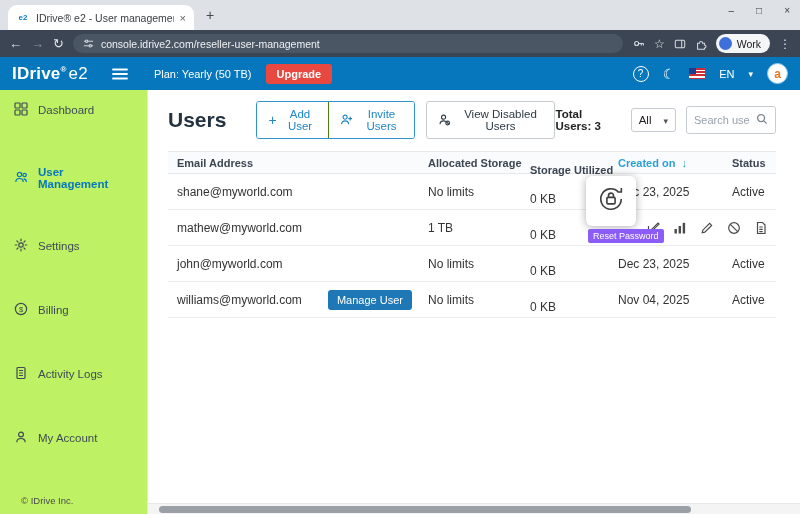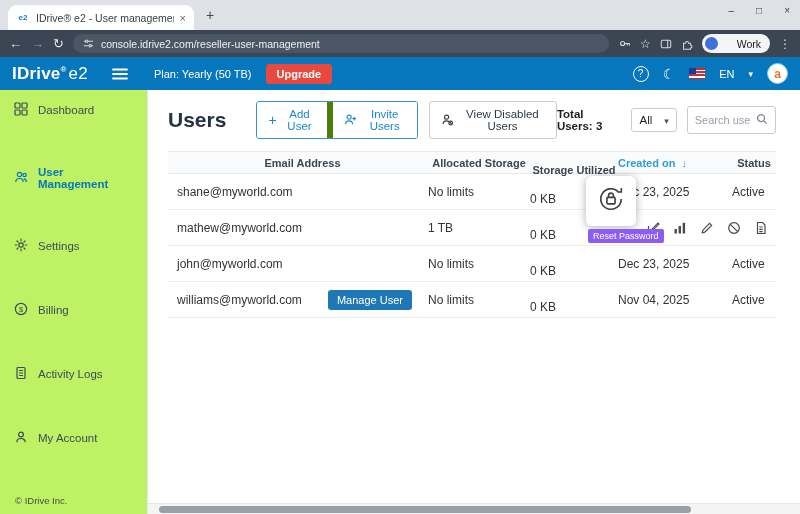--- a/index.html
+++ b/index.html
@@ -21,21 +21,21 @@
   .winctl { position:absolute; right:10px; top:5px; display:flex; gap:22px; color:#3c4043; font-size:10px; }
   .toolbar { position:absolute; top:30px; left:0; right:0; height:27px; background:#3b4554;
              display:flex; align-items:center; padding:0 9px; gap:9px; color:#dfe3e8; }
   .nav-ic { font-size:13px; line-height:13px; }
   .nav-fwd { color:#8d96a3; }
   .urlbar { flex:1; height:19px; background:#4b5665; border-radius:10px; display:flex;
             align-items:center; gap:7px; padding:0 10px; font-size:10.5px; color:#eef1f4; }
   .tb-ic { display:flex; align-items:center; }
   .star { font-size:12px; }
   .profile-pill { background:#f3f5f6; border-radius:10px; height:19px; display:flex; align-items:center;
-                  gap:19px; padding:0 9px 0 3px; color:#202124; font-size:10.5px; }
+                  gap:5px; padding:0 9px 0 3px; color:#202124; font-size:10.5px; }
   .profile-dot { width:13px; height:13px; border-radius:50%; background:#3f6fd8; }
   .kebab { font-size:12px; }
   
   .appheader { position:absolute; top:57px; left:0; right:0; height:33px; background:#0677bd;
                display:flex; align-items:center; padding:0 12px; color:#fff; }
   .logo { font-size:17px; font-weight:bold; letter-spacing:.2px; }
   .logo sup { font-size:8px; }
   .logo .e2 { font-weight:normal; margin-left:2px; }
   .burger { margin-left:24px; display:flex; }
   .plan { margin-left:26px; font-size:11px; }
@@ -51,44 +51,44 @@
   .lang { font-size:11px; }
   .hd-caret { font-size:9px; }
   .avatar { width:21px; height:21px; background:#fff; border:1.5px solid #8ecae6; border-radius:50%;
             color:#e87722; font-weight:bold; font-size:12px; display:flex; align-items:center; justify-content:center; }
   
   .sidebar { position:absolute; top:90px; left:0; width:148px; bottom:0; background:#bef264;
              border-right:1px solid #e2e6ea; display:flex; flex-direction:column; padding-top:3px;gap:30px; }
   .sitem { display:flex; align-items:center; gap:10px; padding:9px 14px; font-size:11.5px; color:#3f4a55; cursor:pointer; }
   .sitem.active { color:#0677bd; font-weight:bold; }
   .sitem svg { flex:0 0 auto; }
-  .copyright { margin-top:auto; padding:8px 15px; font-size:9.5px; color:#4a4a4a; }
+  .copyright { margin-top:auto; padding:8px 21px; font-size:9.5px; color:#4a4a4a; }
   
   .main { position:absolute; top:90px; left:148px; right:0; bottom:0; background:#fff; }
   .main-head { display:flex; align-items:center; padding:11px 24px 9px 20px; }
   .users-title { font-size:21px; font-weight:bold; color:#243241; margin-right:30px; }
   .seg { display:flex; border:1px solid #2d93d1; border-radius:3px; overflow:hidden; }
   .seg button { background:#fff; border:none; color:#1d87c9; font-size:11.5px; padding:6px 11px;
                 display:flex; gap:6px; align-items:center; font-family:inherit; }
-  .seg button + button { border-left:6px solid #4d7c0f; }
+  .seg button + button { border-left:1px solid #4d7c0f; }
   .viewdis { margin-left:11px; background:#fff; border:1px solid #c6ccd2; border-radius:3px;
              color:#2d3a45; font-size:11.5px; padding:6px 11px; display:flex; gap:6px; align-items:center; font-family:inherit; }
   .total { margin-left:auto; font-size:11.5px; color:#222; font-weight:bold; }
   .filter { margin-left:12px; border:1px solid #c6ccd2; border-radius:3px; padding:5px 7px; font-size:11.5px;
             display:flex; gap:12px; align-items:flex-end; color:#222; background:#fff; }
   .filter .caret { font-size:9px; color:#555; }
   .search { margin-left:10px; border:1px solid #c6ccd2; border-radius:3px; padding:4px 7px;
             display:flex; align-items:center; gap:6px; width:104px; background:#fff; }
   .search input { border:none; outline:none; width:100%; font-size:11px; color:#333; font-family:inherit; }
   .search input::placeholder { color:#98a1ab; }
   
   .table { margin:3px 24px 0 20px; }
   .thead { display:flex; align-items:center; height:23px; background:#fafbfc;
            border-top:1px solid #e7eaec; border-bottom:1px solid #e7eaec;
-           font-size:11px; font-weight:bold; color:#3c4653;text-align:center; }
+           font-size:11px; font-weight:bold; color:#3c4653; }
   .c-email { width:260px; padding-left:9px; }
   .c-alloc { width:102px; }
   .c-util  { width:88px;margin-top:15px; }
   .c-created { width:114px; }
   .c-status { flex:1; }
   .created-h { color:#2b9fd9; display:flex; gap:6px; align-items:center; }
   .trow { display:flex; align-items:center; height:36px; border-bottom:1px solid #ededed;
           font-size:12px; color:#333; }
   .trow .c-email { display:flex; align-items:center; justify-content:space-between; padding-right:16px; }
   .manage { background:#1e78b5; color:#fff; border:none; border-radius:3px; font-size:11px;

